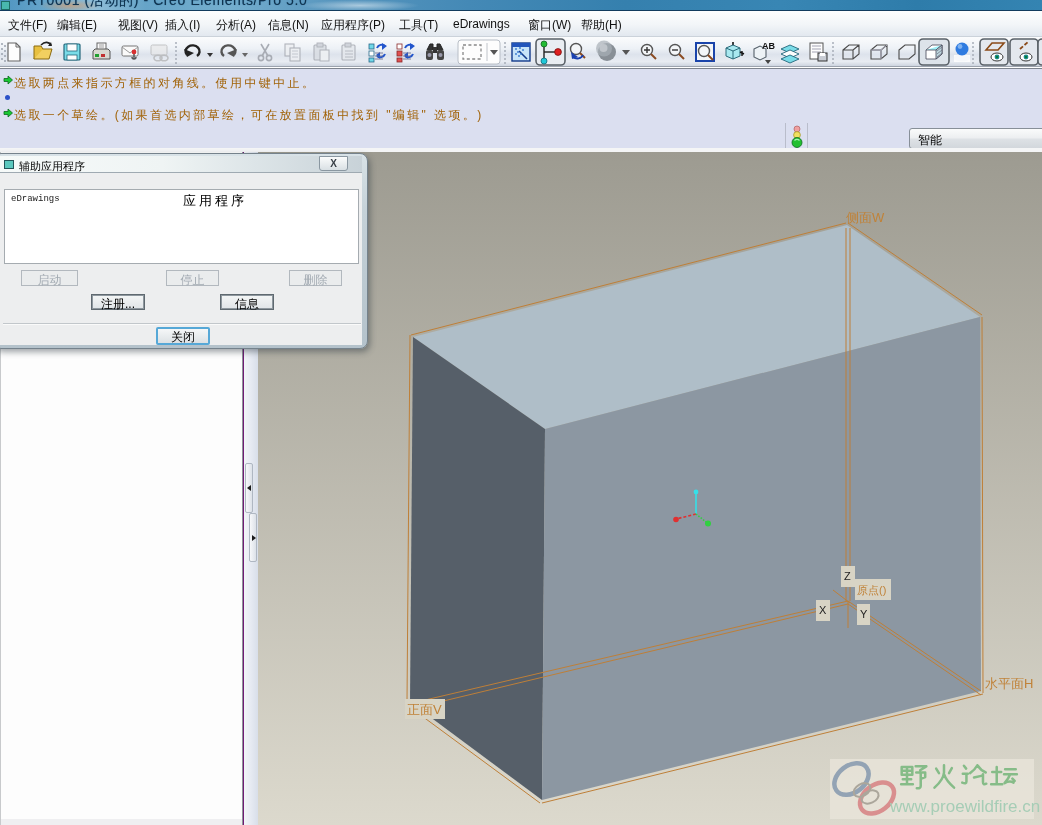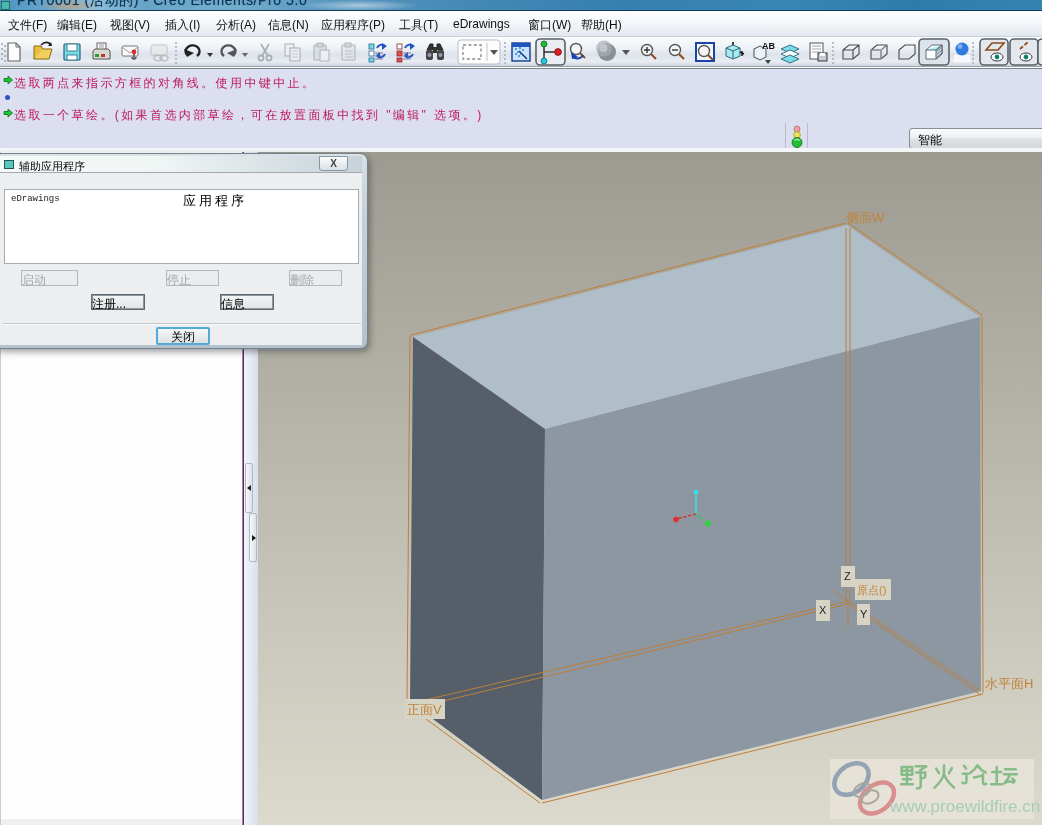--- a/index.html
+++ b/index.html
@@ -15,21 +15,21 @@
 #tbline{left:0;top:10px;width:1042px;height:1px;background:#123C5E}
 
 #menubar{left:0;top:11px;width:1042px;height:26px;background:linear-gradient(180deg,#FDFEFE 0%,#F2F5F8 55%,#E2E8EF 100%);border-bottom:1px solid #CBD2DA}
 #menubar span{position:absolute;top:6px;font-size:12px;color:#111;white-space:nowrap}
 
 #toolbar{left:0;top:37px;width:1042px;height:30px;
  background:linear-gradient(180deg,#FBFCFD 0%,#EDF1F6 40%,#DDE3EC 60%,#E8ECF2 85%,#CED5E0 100%);
  border-bottom:1px solid #9CA3AE}
 
 #msg{left:0;top:68px;width:1042px;height:80px;background:#DBDFF0;border-top:1px solid #7E848E}
-.mrow{position:absolute;left:14px;font-size:12px;color:#be185d;white-space:nowrap;letter-spacing:2.4px}
+.mrow{position:absolute;left:14px;font-size:12px;color:#a16207;white-space:nowrap;letter-spacing:2.4px}
 .garrow{position:absolute;left:3px;width:10px;height:10px}
 .bdot{position:absolute;left:5px;width:5px;height:5px;border-radius:50%;background:#2B50C8}
 .vline{position:absolute;top:54px;width:1px;height:26px;background:#B9BDCB}
 #smart{position:absolute;left:909px;top:59px;width:140px;height:21px;border:1px solid #878F98;border-radius:3px;
  background:linear-gradient(180deg,#FAFBFB 0%,#EDEFF1 45%,#DDE1E5 55%,#D2D7DC 100%);font-size:12px;color:#000;padding:3px 0 0 8px}
 #whiteband{left:0;top:148px;width:1042px;height:4px;background:#F4F5F6}
 
 #main{left:0;top:152px;width:1042px;height:673px;background:#701a75}
 #nav{position:absolute;left:0;top:0;width:243px;height:673px;background:#FDFDFD;border-right:1px solid #8E9298;border-left:1px solid #C8CACC}
 #splitter{position:absolute;left:244px;top:0;width:14px;height:673px;background:linear-gradient(90deg,#F2F4F8 0%,#E6EAF2 50%,#D8DEE9 100%)}
@@ -46,40 +46,40 @@
 #dlg .titleb{position:absolute;left:5px;top:2px;right:5px;height:16px;
  background:linear-gradient(90deg,#F6FAF9 0%,#EFF4F4 45%,#DDE5E8 70%,#C8D2D8 100%)}
 #dlg .dicon{position:absolute;left:10px;top:6px;width:10px;height:9px;background:#5BC8BE;border:1px solid #23565A}
 #dlg .dtitle{position:absolute;left:25px;top:5px;font-size:11px;color:#000}
 #dlg .xbtn{position:absolute;left:325px;top:2px;width:29px;height:15px;border:1px solid #8A97A1;border-radius:0 0 3px 3px;
  background:linear-gradient(180deg,#FBFCFC,#D9E0E4);color:#3A4148;font-size:10px;font-weight:bold;text-align:center;line-height:14px}
 #dlg .content{position:absolute;left:0px;top:18px;width:368px;height:173px;background:#EDEEEF;border-top:1px solid #9FAAB2}
 #dlg .list{position:absolute;left:10px;top:16px;width:355px;height:75px;background:#fff;border:1px solid #A5ABB0}
 #dlg .edr{position:absolute;left:6px;top:4px;font-family:"Liberation Mono",monospace;font-size:9px;color:#222}
 #dlg .run{position:absolute;left:178px;top:2px;font-size:13px;color:#000;letter-spacing:3px}
-.dbtn{position:absolute;font-size:12px;height:16px;padding-top:1px}
+.dbtn{position:absolute;font-size:12px;text-align:center;height:16px;padding-top:1px}
 .dbtn.dis{border:1px solid #B2B8BE;color:#A2AAB2;background:#EAECED}
 .dbtn.en{border:1px solid #5F6970;box-shadow:0 0 0 1px #8E979E inset;color:#000;background:linear-gradient(180deg,#F4F6F6,#E0E4E7)}
 #dlg .hr{position:absolute;left:9px;top:150px;width:358px;height:2px;border-top:1px solid #C2C7CB;border-bottom:1px solid #FAFAFA}
 #dlg .close{position:absolute;left:162px;top:154px;width:54px;height:18px;border:2px solid #56A8D7;border-radius:2px;
  background:linear-gradient(180deg,#F5F7F8,#DCE1E4);font-size:12px;text-align:center;padding-top:0px;color:#000}
 </style></head>
 <body>
 <div id="app">
 <div class="abs" id="titlebar">
       <div class="warm"></div>
       <div class="shine"></div>
       <div class="ticon"></div>
       <span class="ttext">PRT0001 (活动的) - Creo Elements/Pro 5.0</span>
     </div>
 <div class="abs" id="tbline"></div>
 <div class="abs" id="menubar">
 <span style="left:8px">文件(F)</span>
       <span style="left:57px">编辑(E)</span>
-      <span style="left:110px">视图(V)</span>
+      <span style="left:118px">视图(V)</span>
 <span style="left:165px">插入(I)</span>
       <span style="left:216px">分析(A)</span>
       <span style="left:268px">信息(N)</span>
 <span style="left:321px">应用程序(P)</span>
       <span style="left:399px">工具(T)</span>
       <span style="left:453px">eDrawings</span>
 <span style="left:528px">窗口(W)</span>
       <span style="left:581px">帮助(H)</span>
 </div>
 <div class="abs" id="toolbar"><svg width="1042" height="30" viewBox="0 0 1042 30">

